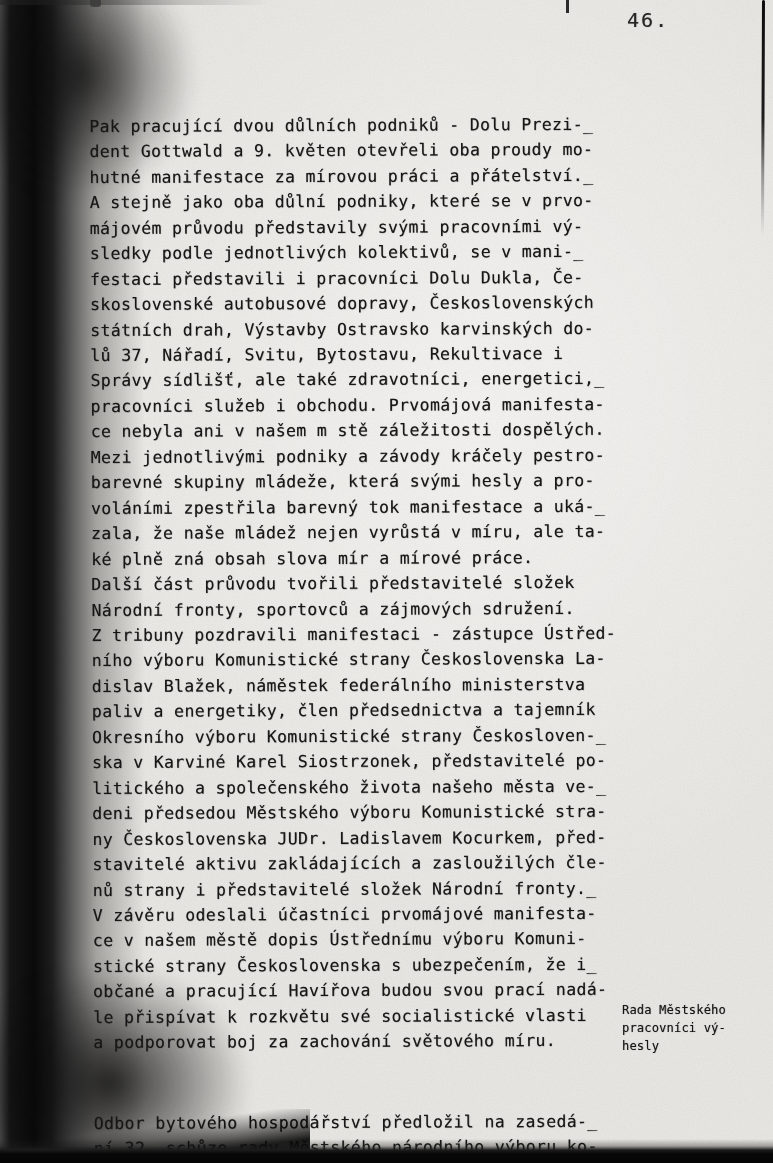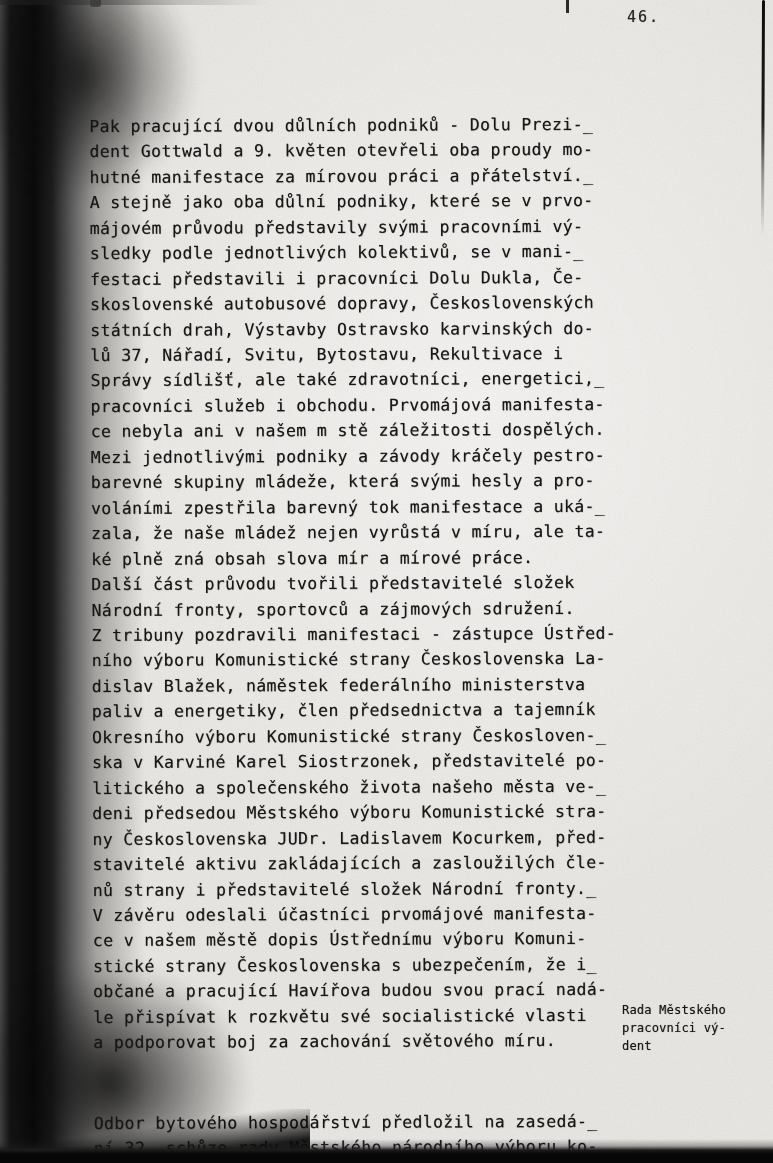--- a/index.html
+++ b/index.html
@@ -47,21 +47,21 @@
   .right-edge-line {
     position: absolute; left: 762px; top: 0; width: 3px; height: 235px;
     background: linear-gradient(to bottom, #0c0c0c, #1d1d1d 50%, rgba(45,45,45,0.45) 74%, rgba(45,45,45,0) 100%);
     transform: rotate(0.25deg); transform-origin: top center;
     border-radius: 2px;
   }
   .tick-a { position: absolute; left: 566px; top: 0; width: 3px; height: 13px; background: #2b2b2b; }
   .tick-b { position: absolute; left: 90px; top: 0; width: 11px; height: 7px; background: #3c3c3c; opacity: 0.85; border-radius: 0 0 3px 3px; }
   .page-number {
     position: absolute; left: 627px; top: 8px;
-    font-size: 15px; letter-spacing: 2px; color: #262626;
+    font-size: 20px; letter-spacing: 2px; color: #262626;
     text-shadow: 0.3px 0.3px 0.8px rgba(25,25,25,0.5);
   }
   .body-text {
     position: absolute; left: 89px; top: 63px; width: 550px;
     font-size: 16.5px; line-height: 25.45px; letter-spacing: 0.35px;
     color: #161616; white-space: pre;
     text-shadow: 0.3px 0.3px 0.8px rgba(25,25,25,0.55);
     transform: rotate(-0.25deg); transform-origin: top left;
   }
   .paragraph + .paragraph { margin-top: 4px; }
@@ -89,21 +89,21 @@
   <div class="tick-b"></div>
   <div class="right-edge-line"></div>
 
   <div class="page-number">46.</div>
 
   <div class="body-text">
     <div class="paragraph"><div class="line">Pak pracující dvou důlních podniků - Dolu Prezi-_</div><div class="line">dent Gottwald a 9. květen otevřeli oba proudy mo-</div><div class="line">hutné manifestace za mírovou práci a přátelství._</div><div class="line">A stejně jako oba důlní podniky, které se v prvo-</div><div class="line">májovém průvodu představily svými pracovními vý-</div><div class="line">sledky podle jednotlivých kolektivů, se v mani-_</div><div class="line">festaci představili i pracovníci Dolu Dukla, Če-</div><div class="line">skoslovenské autobusové dopravy, Československých</div><div class="line">státních drah, Výstavby Ostravsko karvinských do-</div><div class="line">lů 37, Nářadí, Svitu, Bytostavu, Rekultivace i</div><div class="line">Správy sídlišť, ale také zdravotníci, energetici,_</div><div class="line">pracovníci služeb i obchodu. Prvomájová manifesta-</div><div class="line">ce nebyla ani v našem m stě záležitosti dospělých.</div><div class="line">Mezi jednotlivými podniky a závody kráčely pestro-</div><div class="line">barevné skupiny mládeže, která svými hesly a pro-</div><div class="line">voláními zpestřila barevný tok manifestace a uká-_</div><div class="line">zala, že naše mládež nejen vyrůstá v míru, ale ta-</div><div class="line">ké plně zná obsah slova mír a mírové práce.</div><div class="line">Další část průvodu tvořili představitelé složek</div><div class="line">Národní fronty, sportovců a zájmových sdružení.</div><div class="line">Z tribuny pozdravili manifestaci - zástupce Ústřed-</div><div class="line">ního výboru Komunistické strany Československa La-</div><div class="line">dislav Blažek, náměstek federálního ministerstva</div><div class="line">paliv a energetiky, člen předsednictva a tajemník</div><div class="line">Okresního výboru Komunistické strany Českosloven-_</div><div class="line">ska v Karviné Karel Siostrzonek, představitelé po-</div><div class="line">litického a společenského života našeho města ve-_</div><div class="line">deni předsedou Městského výboru Komunistické stra-</div><div class="line">ny Československa JUDr. Ladislavem Kocurkem, před-</div><div class="line">stavitelé aktivu zakládajících a zasloužilých čle-</div><div class="line">nů strany i představitelé složek Národní fronty._</div><div class="line">V závěru odeslali účastníci prvomájové manifesta-</div><div class="line">ce v našem městě dopis Ústřednímu výboru Komuni-</div><div class="line">stické strany Československa s ubezpečením, že i_</div><div class="line">občané a pracující Havířova budou svou prací nadá-</div><div class="line">le přispívat k rozkvětu své socialistické vlasti</div><div class="line">a podporovat boj za zachování světového míru.</div></div>
     <div class="paragraph"><div class="line">Odbor bytového hospodářství předložil na zasedá-_</div><div class="line">ní 32. schůze rady Městského národního výboru ko-</div><div class="line">nané dne 4. května 1983 zprávu o plnění opatření_</div></div>
   </div>
 
-  <div class="margin-note"><div class="note-line">Rada Městského</div><div class="note-line">pracovníci vý-</div><div class="note-line">dent</div></div>
+  <div class="margin-note"><div class="note-line">Rada Městského</div><div class="note-line">pracovníci vý-</div><div class="note-line">hesly</div></div>
 
   <div class="bottom-wedge"></div>
   <div class="bottom-edge"></div>
 
   <svg class="noise" width="773" height="1163">
     <filter id="grain">
       <feTurbulence type="fractalNoise" baseFrequency="0.85" numOctaves="2" stitchTiles="stitch"></feTurbulence>
       <feColorMatrix type="matrix" values="0 0 0 0 0.15  0 0 0 0 0.15  0 0 0 0 0.15  0 0 0 0.9 0"></feColorMatrix>
     </filter>
     <rect width="100%" height="100%" filter="url(#grain)"></rect>

